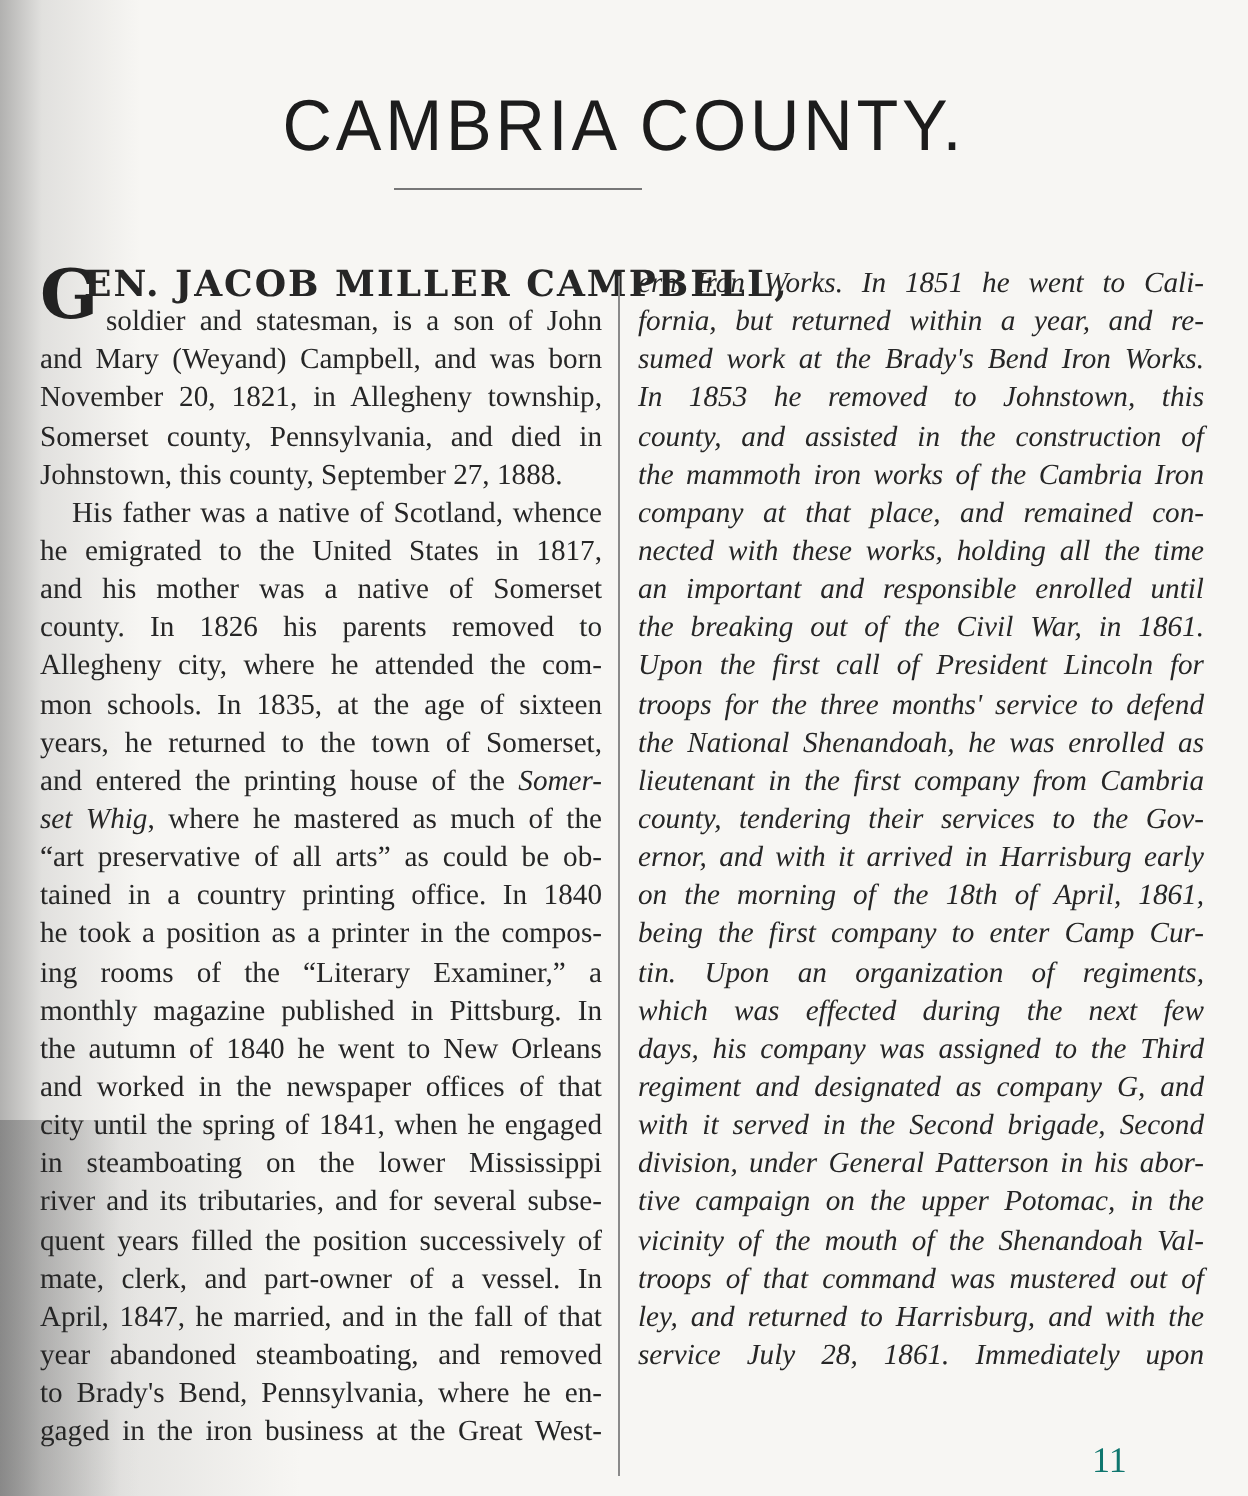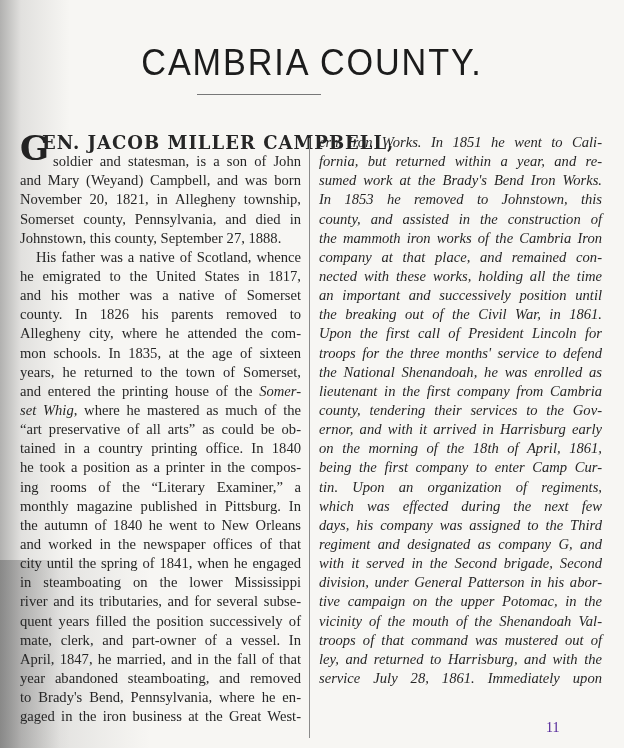--- a/index.html
+++ b/index.html
@@ -56,21 +56,21 @@
     font-family:"DejaVu Serif", serif; font-weight:bold;
     font-size:34px; line-height:34px; color:#222;
   }
   .heading-name {
     font-family:"DejaVu Serif", serif; font-weight:bold;
     font-size:18px; letter-spacing:1px;
   }
   .first-line { padding-left:22px; }
   .page-number {
     position:absolute; left:546px; top:720px;
-    font-family:"Liberation Serif", serif; font-size:14px; color:#4c1d95;
+    font-family:"Liberation Serif", serif; font-size:18px; color:#0f766e;
   }
   i { font-style:italic; }
 </style>
 </head>
 <body>
 
 <div class="page-shadow"></div>
 <div class="page-shadow-bottom"></div>
 
 <h1 class="title">CAMBRIA COUNTY.</h1>
@@ -116,21 +116,21 @@
 
 <div class="col col-right">
   <span class="line">ern Iron Works.  In 1851 he went to Cali-</span>
   <span class="line">fornia, but returned within a year, and re-</span>
   <span class="line">sumed work at the Brady's Bend Iron Works.</span>
   <span class="line">In 1853 he removed to Johnstown, this</span>
   <span class="line">county, and assisted in the construction of</span>
   <span class="line">the mammoth iron works of the Cambria Iron</span>
   <span class="line">company at that place, and remained con-</span>
   <span class="line">nected with these works, holding all the time</span>
-  <span class="line">an important and successively position until</span>
+  <span class="line">an important and responsible enrolled until</span>
   <span class="line">the breaking out of the Civil War, in 1861.</span>
   <span class="line">Upon the first call of President Lincoln for</span>
   <span class="line">troops for the three months' service to defend</span>
   <span class="line">the National Shenandoah, he was enrolled as</span>
   <span class="line">lieutenant in the first company from Cambria</span>
   <span class="line">county, tendering their services to the Gov-</span>
   <span class="line">ernor, and with it arrived in Harrisburg early</span>
   <span class="line">on the morning of the 18th of April, 1861,</span>
   <span class="line">being the first company to enter Camp Cur-</span>
   <span class="line">tin.  Upon an organization of regiments,</span>

